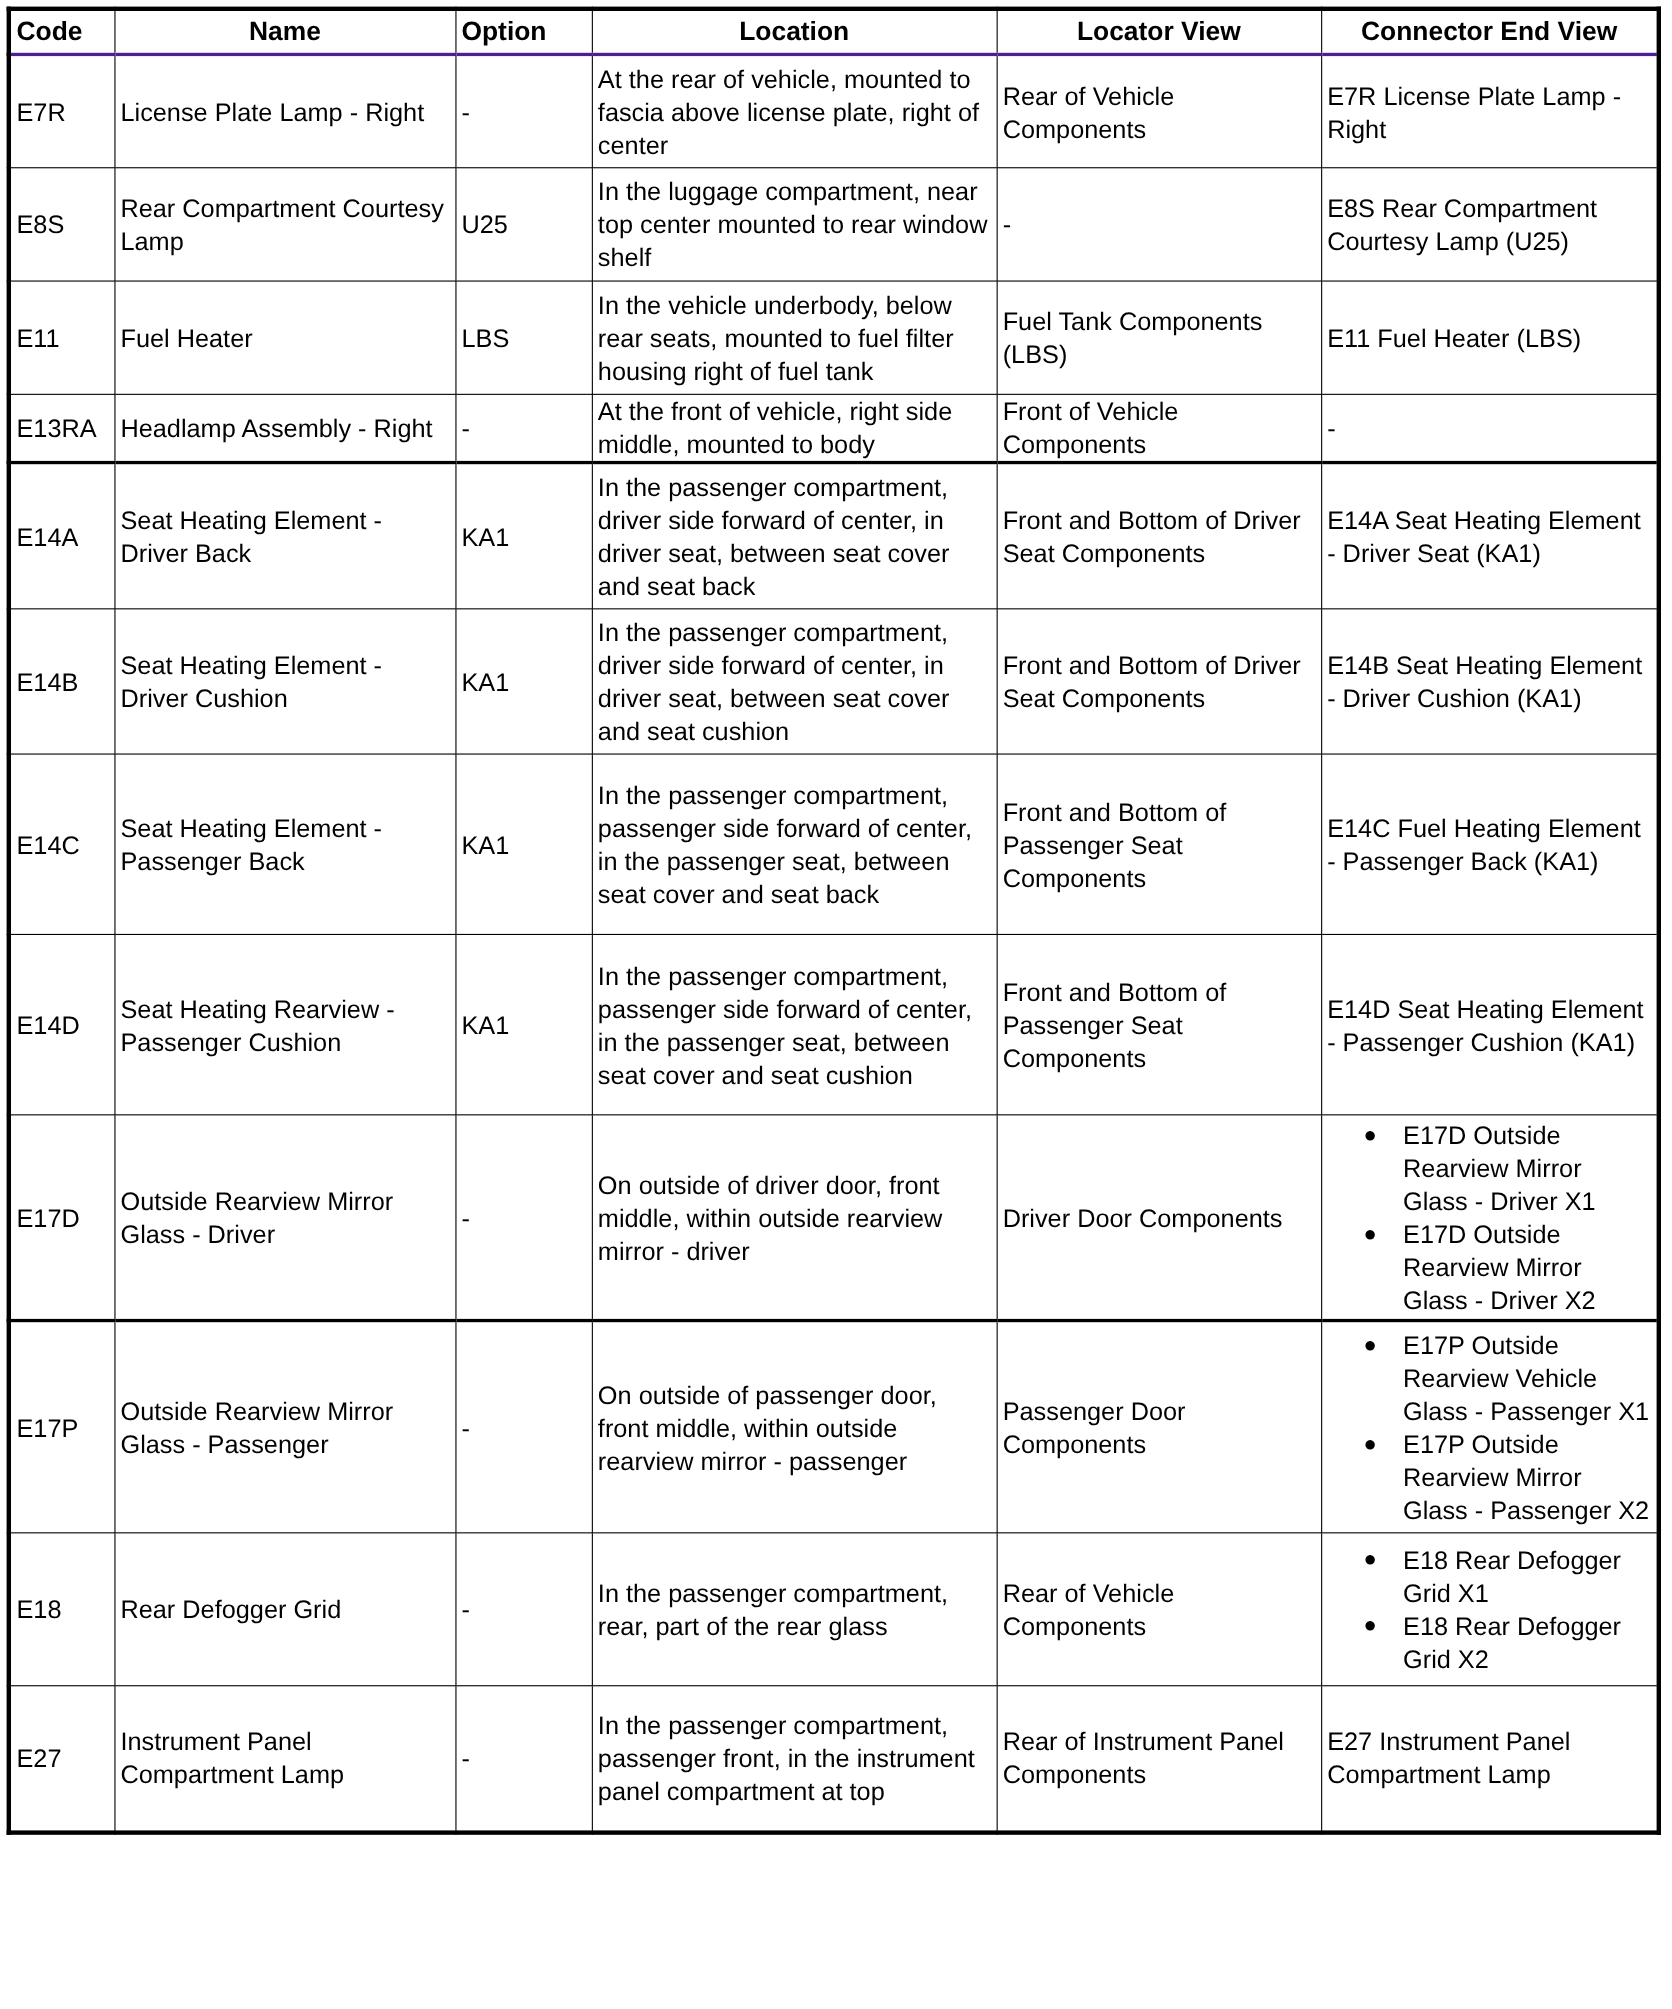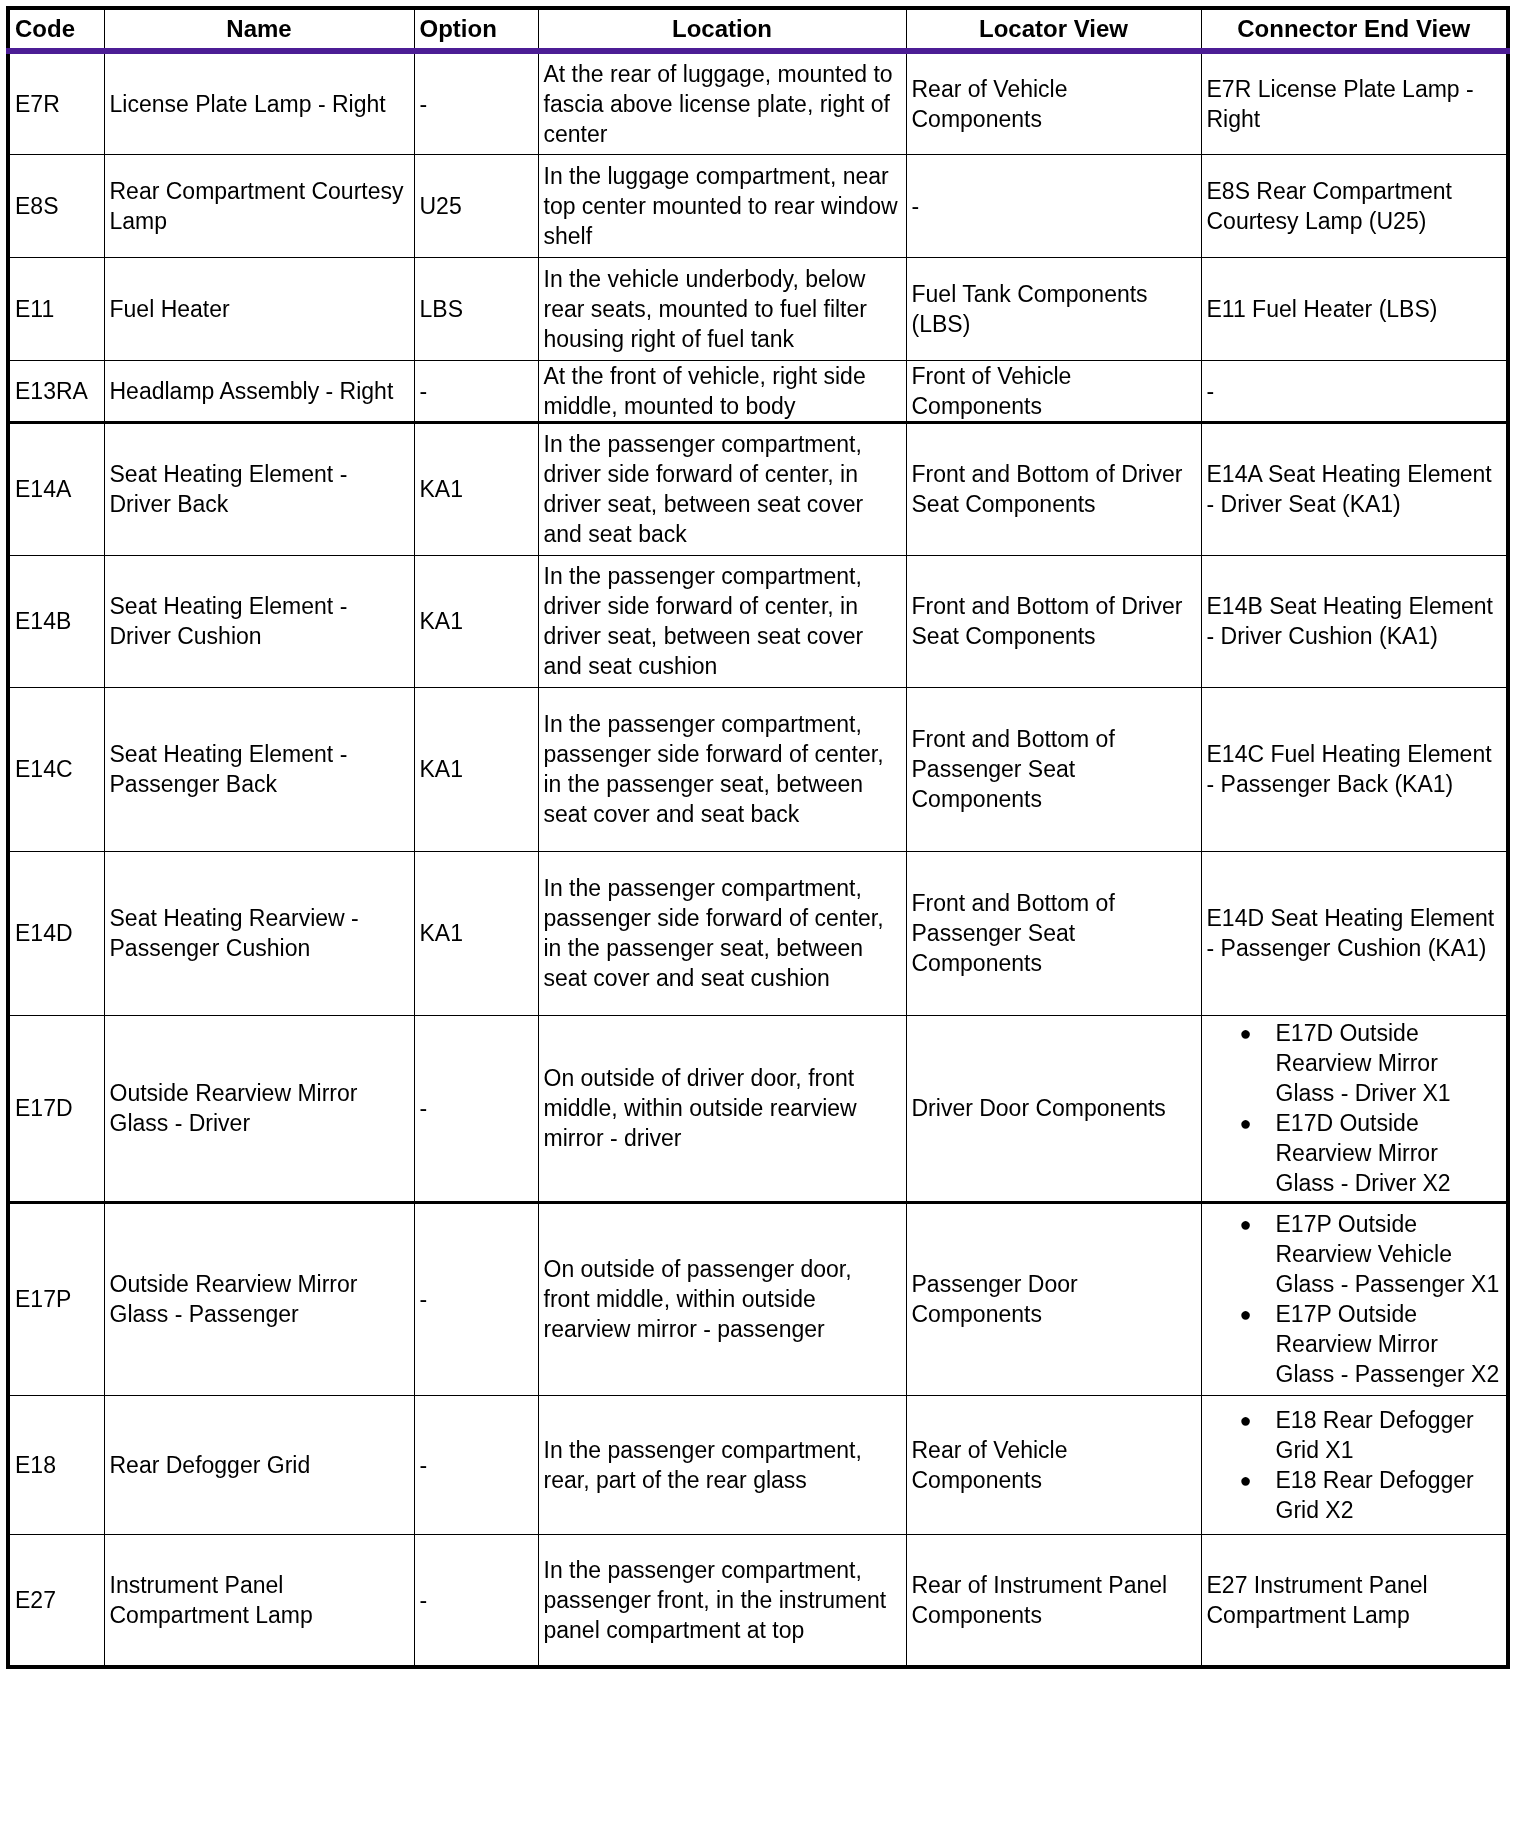--- a/index.html
+++ b/index.html
@@ -7,21 +7,21 @@
          font-family: "Liberation Sans", sans-serif; color: #000; }
   table.grid {
     position: absolute; left: 6px; top: 6px;
     width: 1500px; border-collapse: collapse; table-layout: fixed;
     border: 4px solid #000;
   }
   table.grid td, table.grid th {
     border: 1.5px solid #000; padding: 0 5px; vertical-align: middle;
     font-size: 23px; line-height: 30px; text-align: left; overflow: hidden;
   }
-  table.grid th { font-weight: bold; text-align: center; font-size: 24px; height: 38px; border-bottom: 6px solid #4c1d95; }
+  table.grid th { font-weight: bold; text-align: center; font-size: 24px; height: 38px; border-bottom: 3px solid #4c1d95; }
   table.grid th.code-h { text-align: left; }
   col.c-code { width: 96px; }
   col.c-name { width: 310px; }
   col.c-opt { width: 124px; }
   col.c-loc { width: 368px; }
   col.c-locv { width: 295px; }
   col.c-conn { width: 307px; }
   td.center { text-align: center; }
   ul.bul { margin: 0; padding: 0 0 0 44px; list-style: none; }
   ul.bul li { position: relative; margin-left: 25px; }
@@ -48,21 +48,21 @@
       <th>Location</th>
       <th>Locator View</th>
       <th>Connector End View</th>
     </tr>
   </thead>
   <tbody id="tbody">
       <tr style="height: 103px;">
         <td>E7R</td>
         <td>License Plate Lamp - Right</td>
         <td>-</td>
-        <td>At the rear of luggage, mounted to fascia above license plate, right of center</td>
+        <td>At the rear of vehicle, mounted to fascia above license plate, right of center</td>
         <td>Rear of Vehicle Components</td>
         <td>E7R License Plate Lamp - Right</td>
       </tr>
       <tr style="height: 103px;">
         <td>E8S</td>
         <td>Rear Compartment Courtesy Lamp</td>
         <td>U25</td>
         <td>In the luggage compartment, near top center mounted to rear window shelf</td>
         <td class="center">-</td>
         <td>E8S Rear Compartment Courtesy Lamp (U25)</td>

